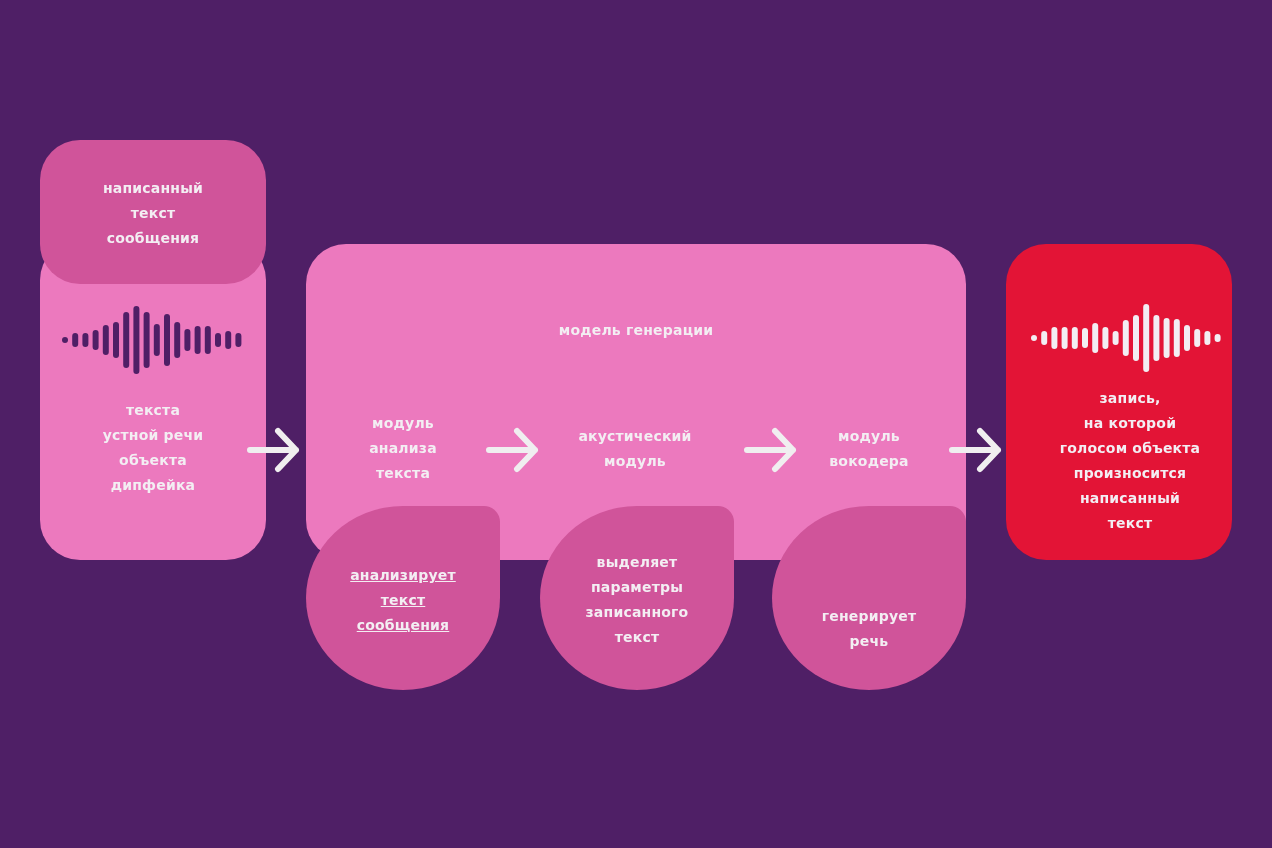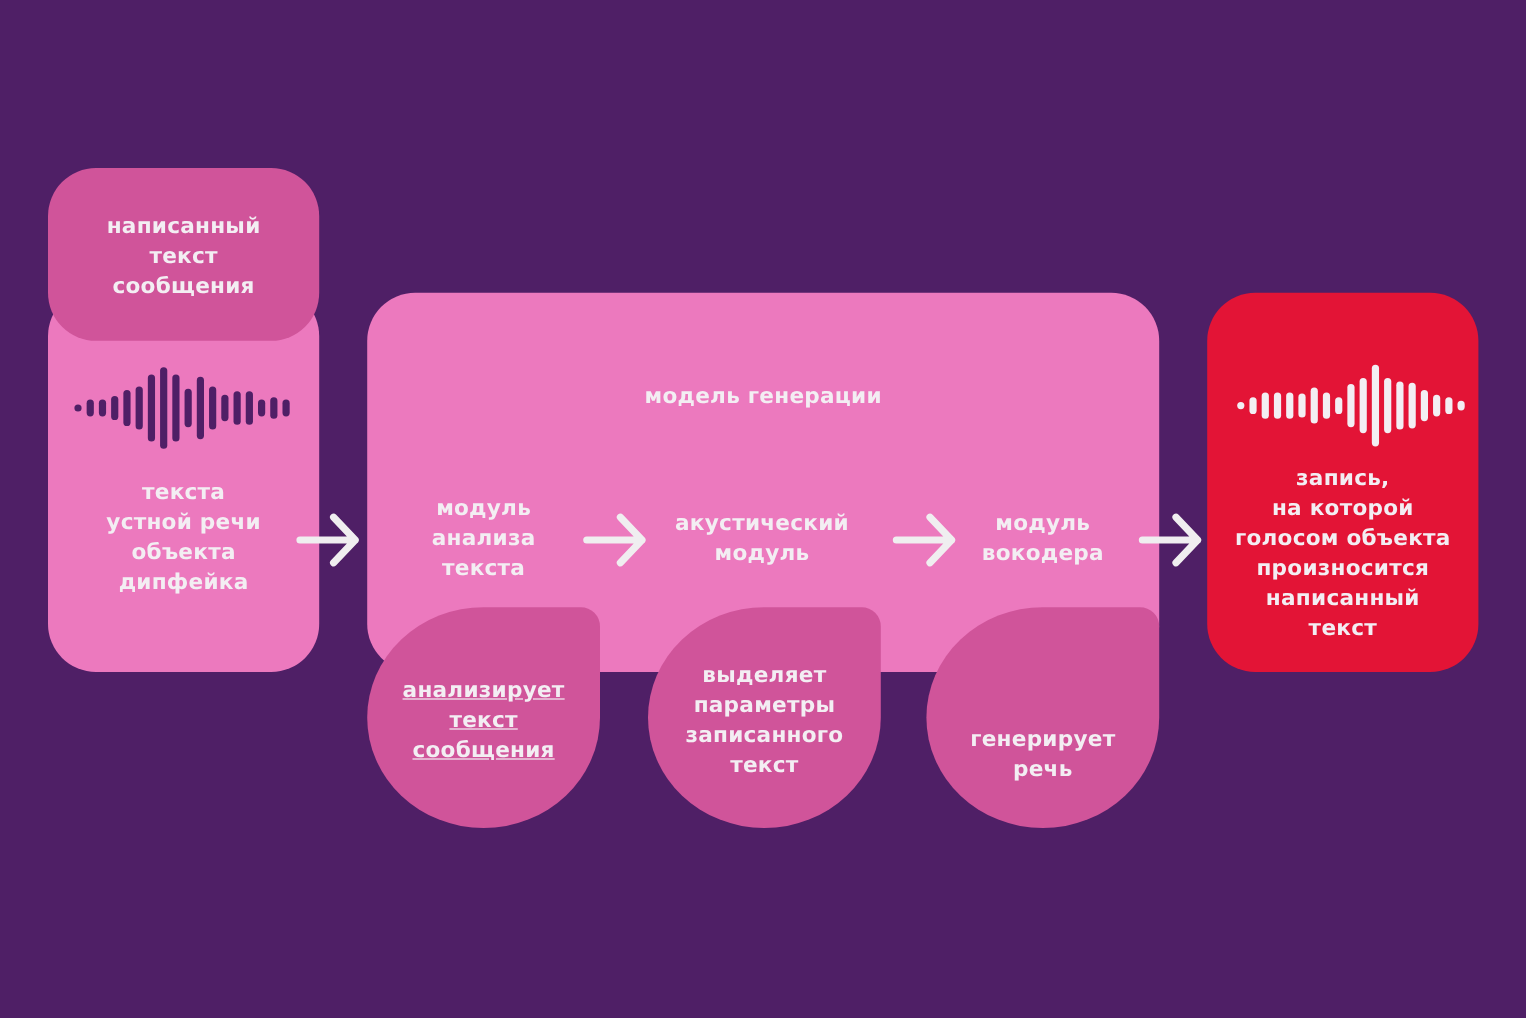--- a/index.html
+++ b/index.html
@@ -4,21 +4,21 @@
 <style>
   html, body { margin: 0; padding: 0; }
   body {
     width: 1272px; height: 848px; overflow: hidden;
     background: #4f1f66; position: relative;
     font-family: "DejaVu Sans", sans-serif;
   }
   .box { position: absolute; border-radius: 40px; }
   .txt {
     position: absolute; color: #f3eef3; font-weight: bold;
-    font-size: 18px; line-height: 25px; text-align: center;
+    font-size: 14px; line-height: 25px; text-align: center;
     white-space: pre-line; letter-spacing: 0.2px;
   }
   #left-box { left: 40px; top: 240px; width: 226px; height: 320px; background: #ec79be; }
   #top-box { left: 40px; top: 140px; width: 226px; height: 144px; background: #d0549a; }
   #model-box { left: 306px; top: 244px; width: 660px; height: 316px; background: #ec79be; }
   #out-box { left: 1006px; top: 244px; width: 226px; height: 316px; background: #e31436; }
   .drop {
     position: absolute; width: 194px; height: 184px; top: 506px;
     background: #d0549a;
     border-radius: 97px 16px 97px 97px / 92px 16px 92px 92px;
@@ -55,21 +55,21 @@
 текст
 сообщения</div>
 <div class="txt" style="left:540px;top:550px;width:194px;">выделяет
 параметры
 записанного
 текст</div>
 <div class="txt" style="left:772px;top:575px;width:194px;margin-top:29px;">генерирует
 речь</div>
 
 <div class="box" id="out-box"></div>
-<div class="txt" style="left:1006px;top:386px;width:226px;">запись,
+<div class="txt" style="left:1006px;top:386px;width:226px;padding-left:11px;">запись,
 на которой
 голосом объекта
 произносится
 написанный
 текст</div>
 
 <svg class="overlay" width="1272" height="848" viewBox="0 0 1272 848">
   <g id="wave-in">
       <rect x="62" y="337" width="6" height="6" rx="3" fill="#4f1f66"></rect>
       <rect x="72.2" y="333" width="6" height="14" rx="3" fill="#4f1f66"></rect>

